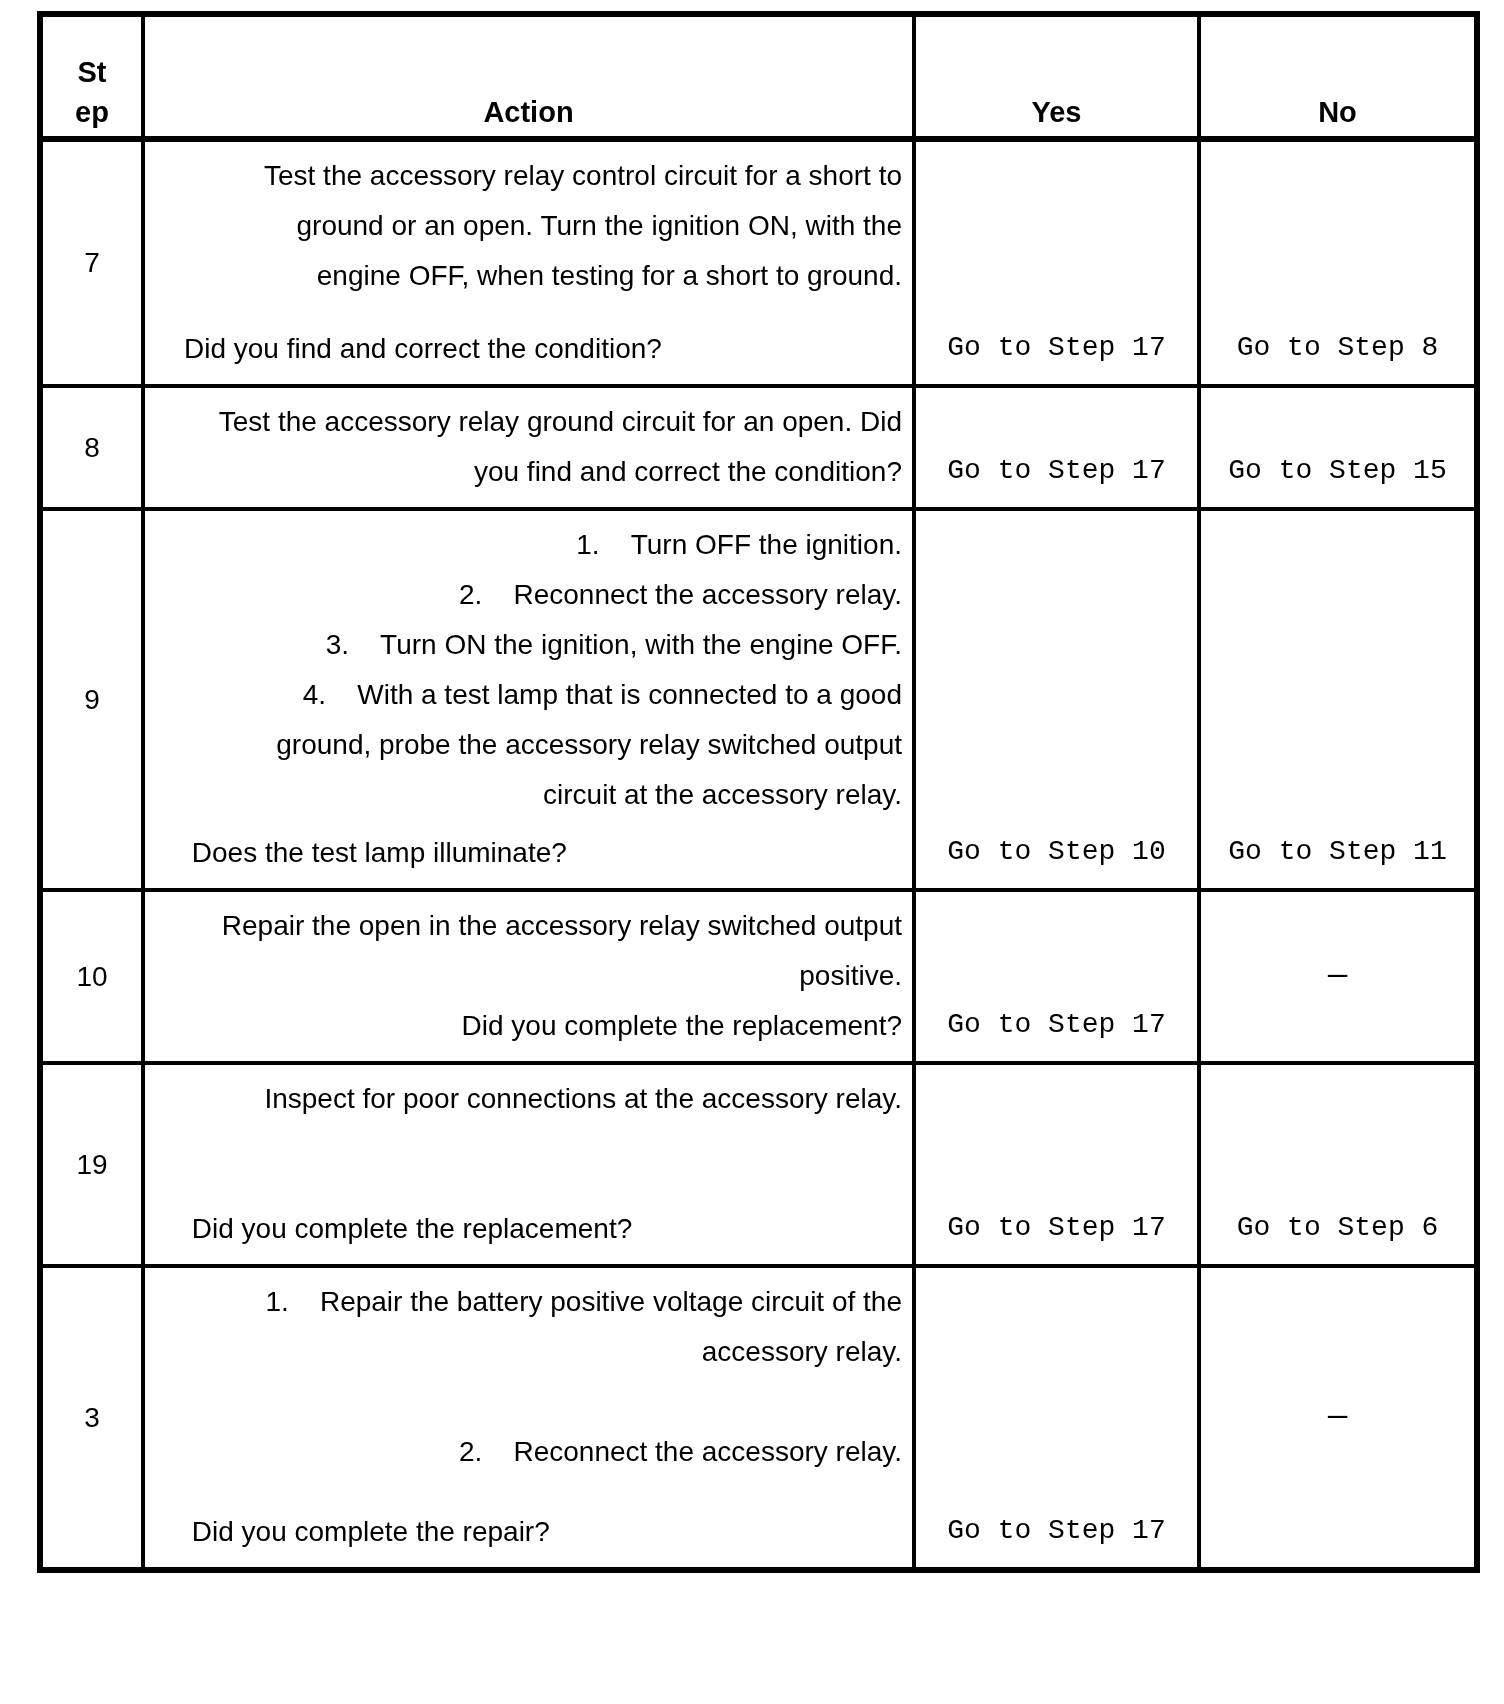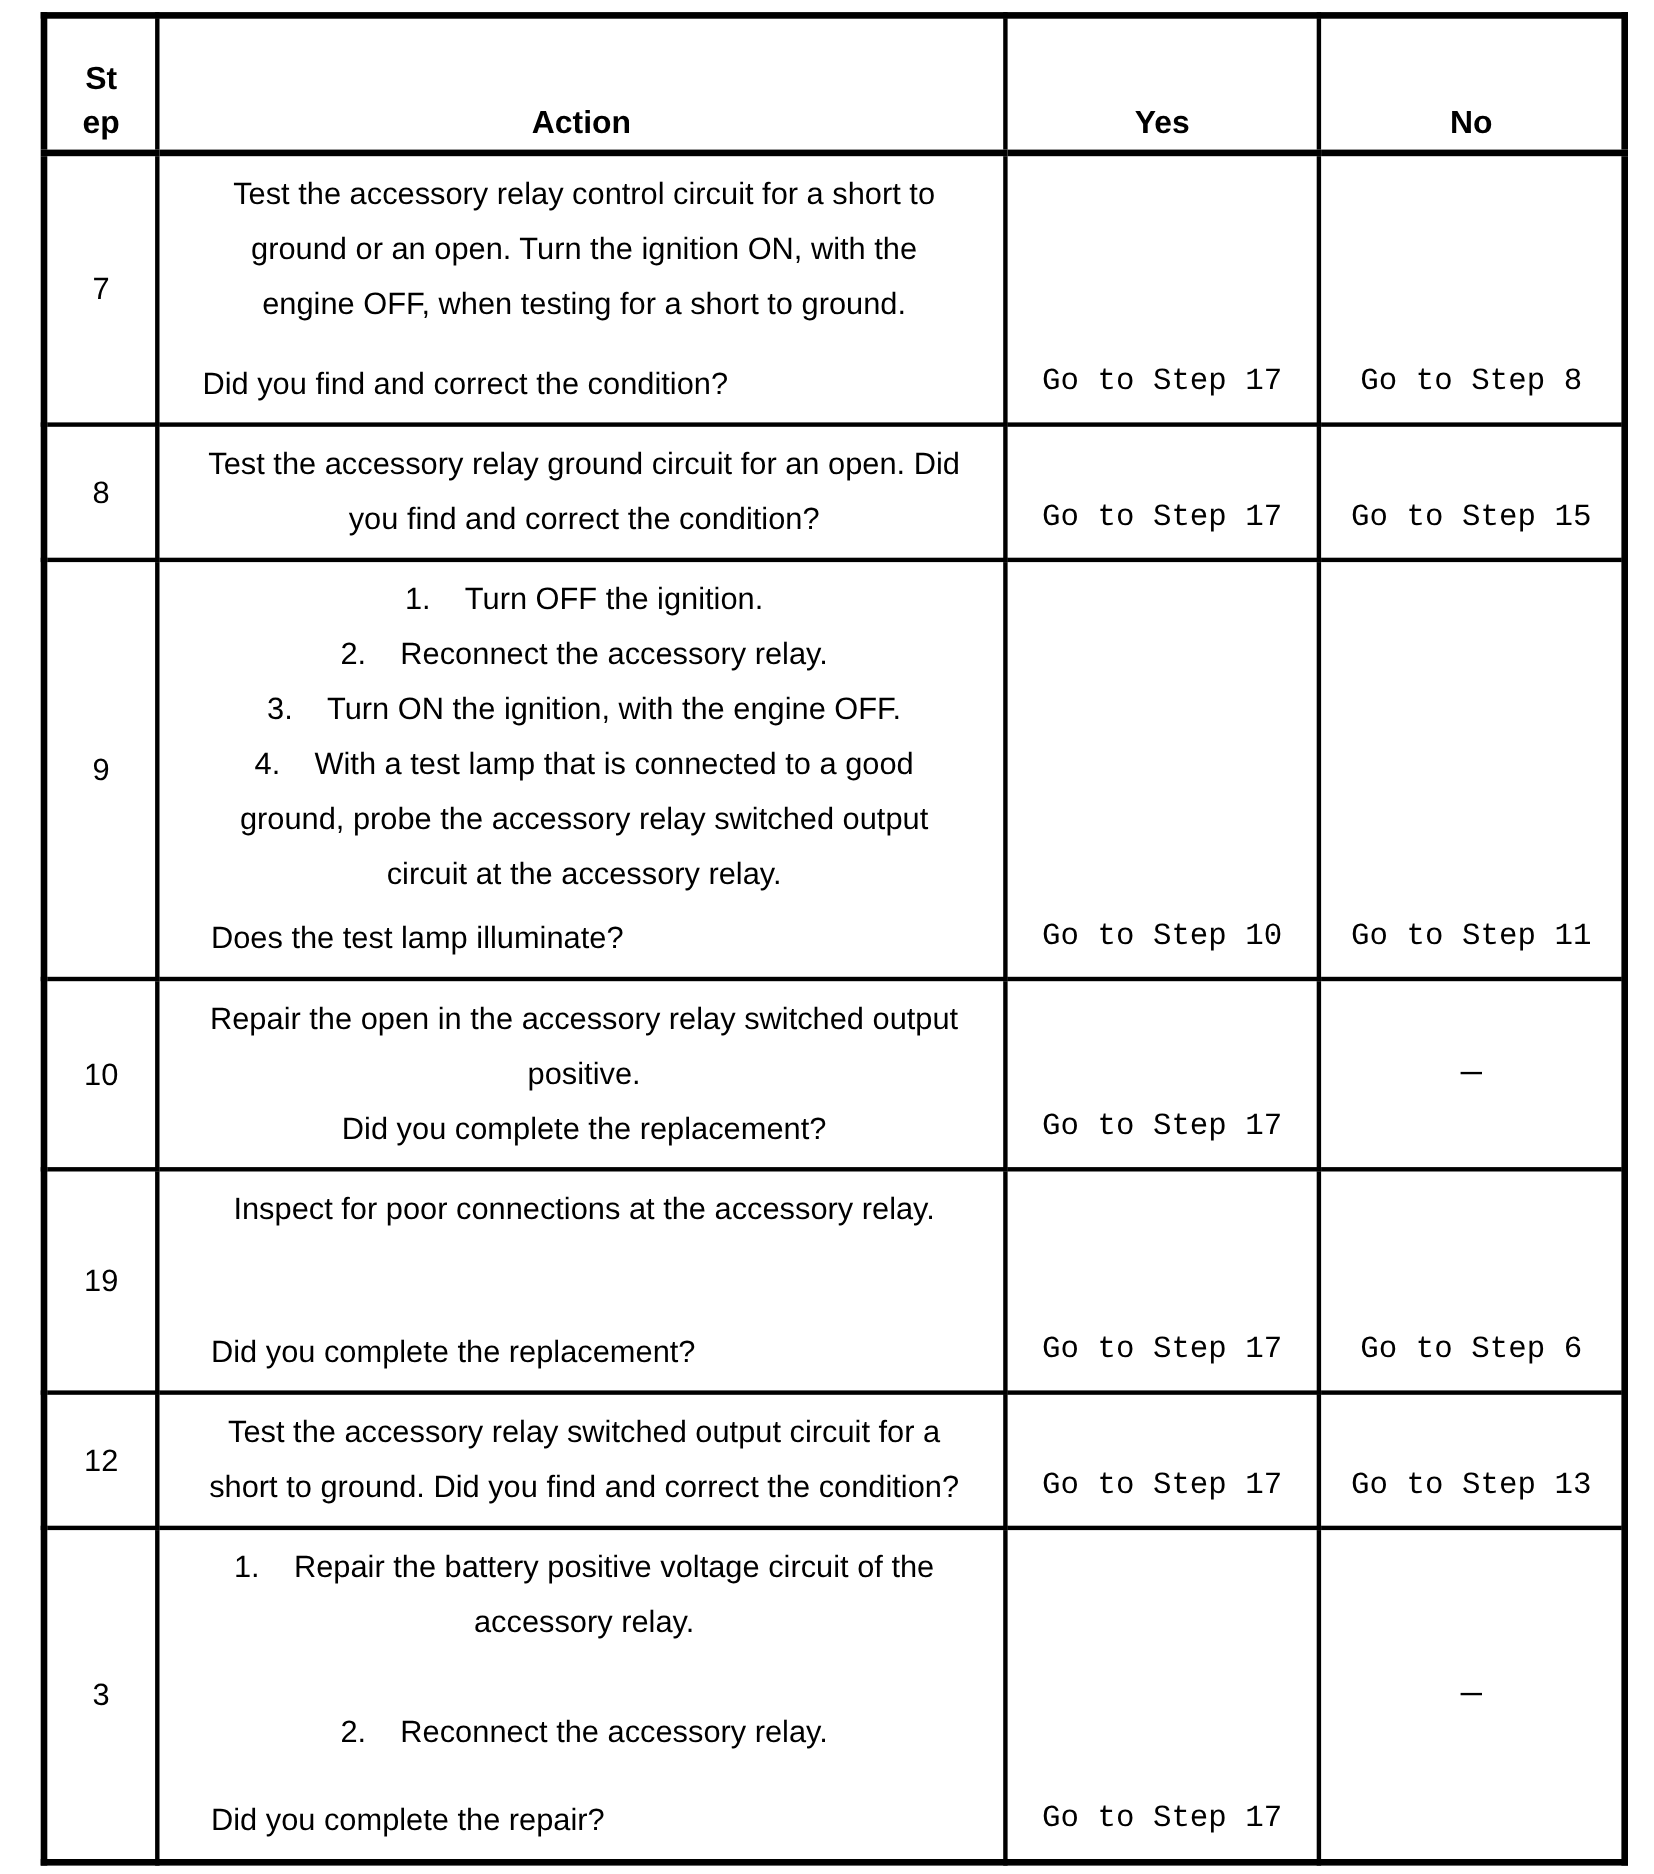--- a/index.html
+++ b/index.html
@@ -59,21 +59,21 @@
   tr.row-13 { height: 304px; }
 
   td.step {
     text-align: center;
     vertical-align: middle;
     padding: 0;
   }
   td.action {
     position: relative;
     vertical-align: top;
-    text-align: center;
+    text-align: right;
     padding: 9px 10px 10px 15px;
   }
   .line {
     min-height: 50px;
     line-height: 50px;
   }
   .q-bottom {
     position: absolute;
     left: 15px;
     bottom: 10px;
@@ -173,29 +173,20 @@
       <tr class="row-11">
         <td class="step">19</td>
         <td class="action">
           <div class="line">Inspect for poor connections at the accessory relay.</div>
           <div class="q-bottom">&nbsp;Did you complete the replacement?</div>
         </td>
         <td class="answer">Go to Step 17</td>
         <td class="answer">Go to Step 6</td>
       </tr>
 
-      <tr class="row-12">
-        <td class="step">12</td>
-        <td class="action">
-          <div class="line">Test the accessory relay switched output circuit for a</div>
-          <div class="line">short to ground. Did you find and correct the condition?</div>
-        </td>
-        <td class="answer">Go to Step 17</td>
-        <td class="answer">Go to Step 13</td>
-      </tr>
 
       <tr class="row-13">
         <td class="step">3</td>
         <td class="action">
           <div class="line">1.&nbsp;&nbsp;&nbsp;&nbsp;Repair the battery positive voltage circuit of the</div>
           <div class="line">accessory relay.</div>
           <div class="line"></div>
           <div class="line">2.&nbsp;&nbsp;&nbsp;&nbsp;Reconnect the accessory relay.</div>
           <div class="q-bottom">&nbsp;Did you complete the repair?</div>
         </td>

